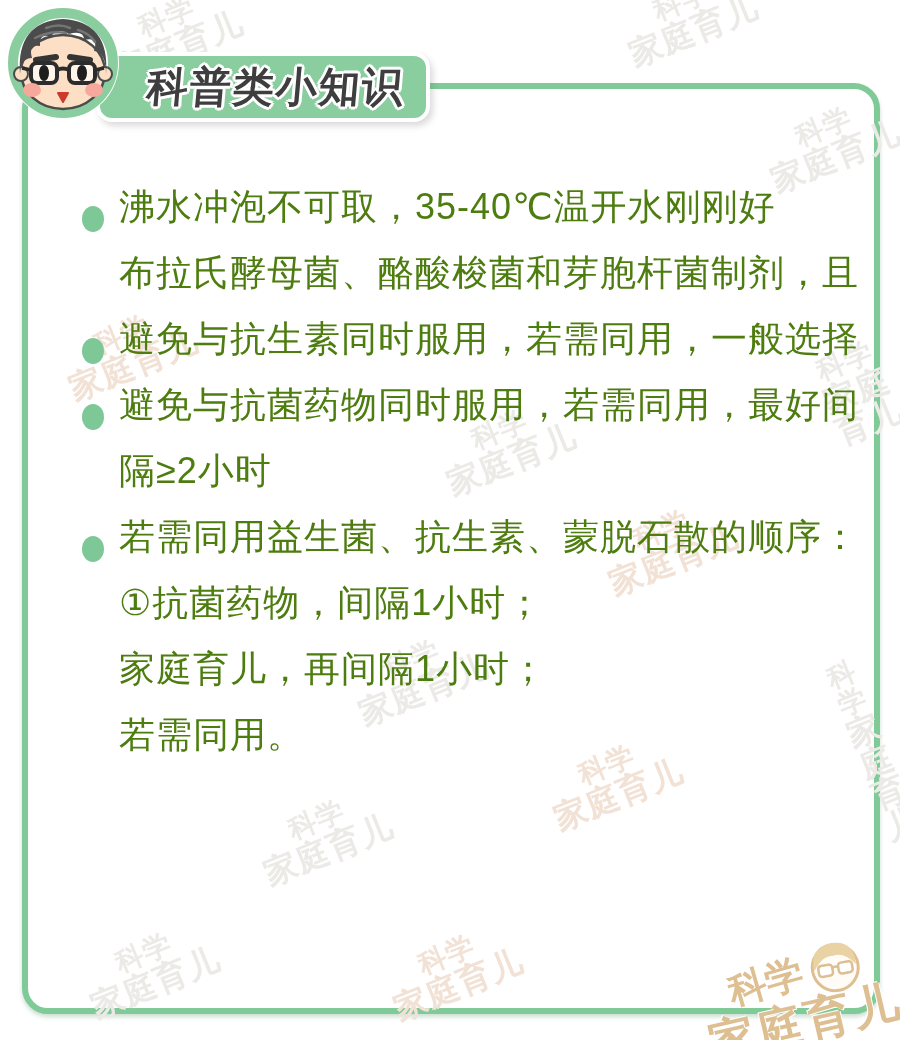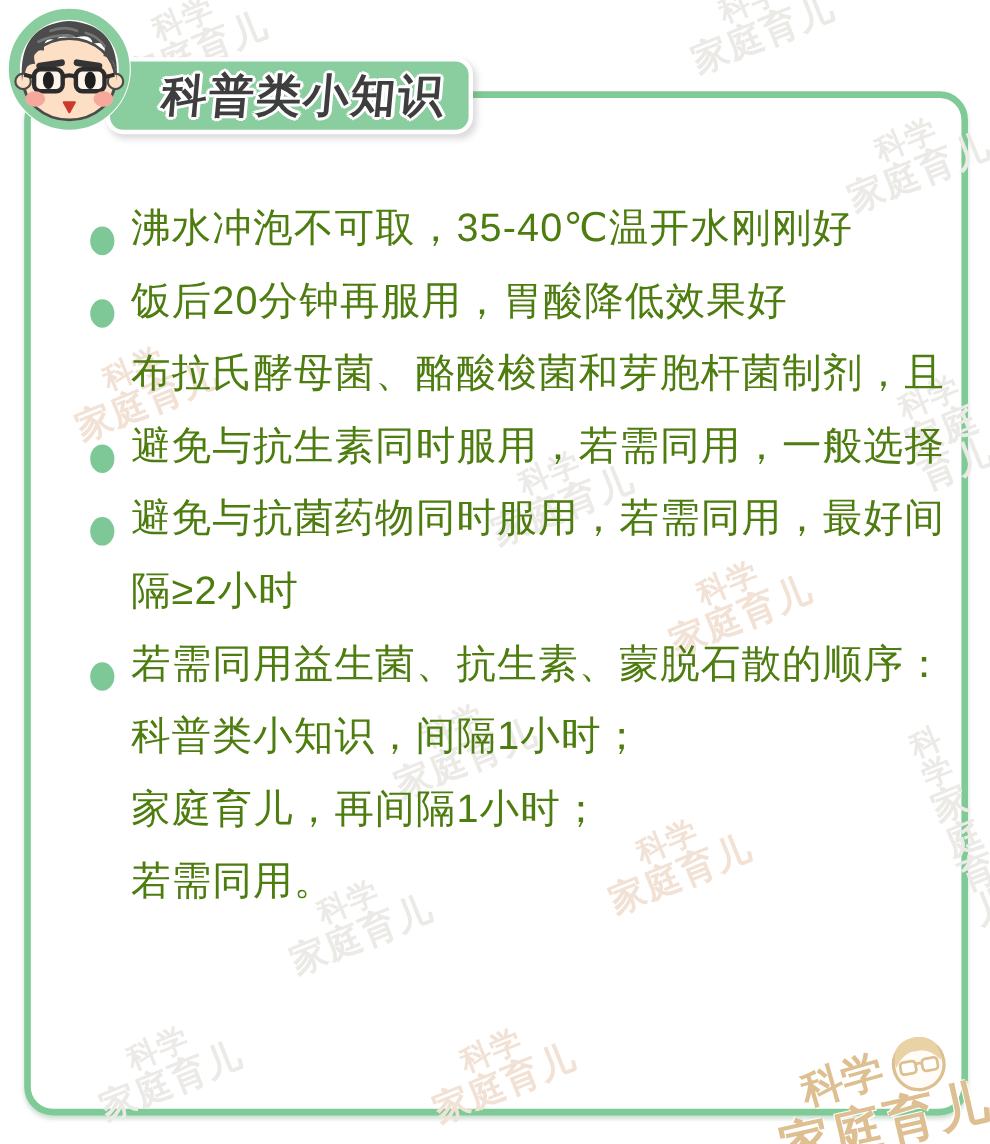--- a/index.html
+++ b/index.html
@@ -156,44 +156,40 @@
 
       <path d="M52,87 L62,87 L57,96 Z" fill="#cd3a2d" stroke="#cd3a2d" stroke-width="2" stroke-linejoin="round"></path>
     </svg>
   </div>
 
   <div class="content">
     <div class="line">
         <span class="dot"></span>
         <span>沸水冲泡不可取，35-40℃温开水刚刚好</span>
       </div>
-    <div class="line">
-        <span class="dot"></span>
-        <span>饭后20分钟再服用，胃酸降低效果好</span>
-      </div>
     <div class="line cont">
         <span>布拉氏酵母菌、酪酸梭菌和芽胞杆菌制剂，且</span>
       </div>
     <div class="line">
         <span class="dot"></span>
         <span>避免与抗生素同时服用，若需同用，一般选择</span>
       </div>
     <div class="line">
         <span class="dot"></span>
         <span>避免与抗菌药物同时服用，若需同用，最好间</span>
       </div>
     <div class="line cont">
         <span>隔≥2小时</span>
       </div>
     <div class="line">
         <span class="dot"></span>
         <span>若需同用益生菌、抗生素、蒙脱石散的顺序：</span>
       </div>
     <div class="line cont">
-        <span>科普类小知识，间隔1小时；</span>
+        <span>①抗菌药物，间隔1小时；</span>
       </div>
     <div class="line cont">
         <span>家庭育儿，再间隔1小时；</span>
       </div>
     <div class="line cont">
         <span>若需同用。</span>
       </div>
   </div>
 
   <div class="wm-main">

